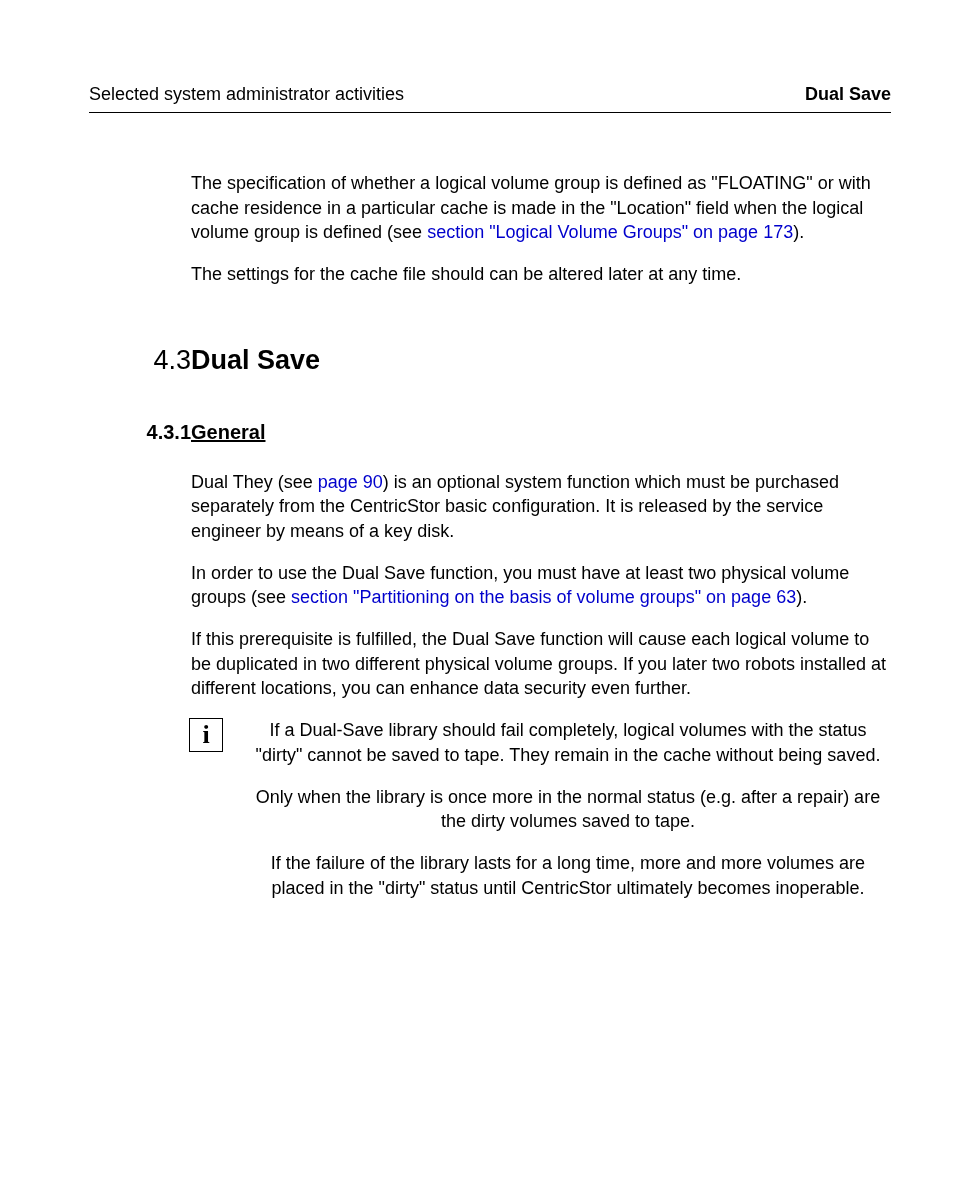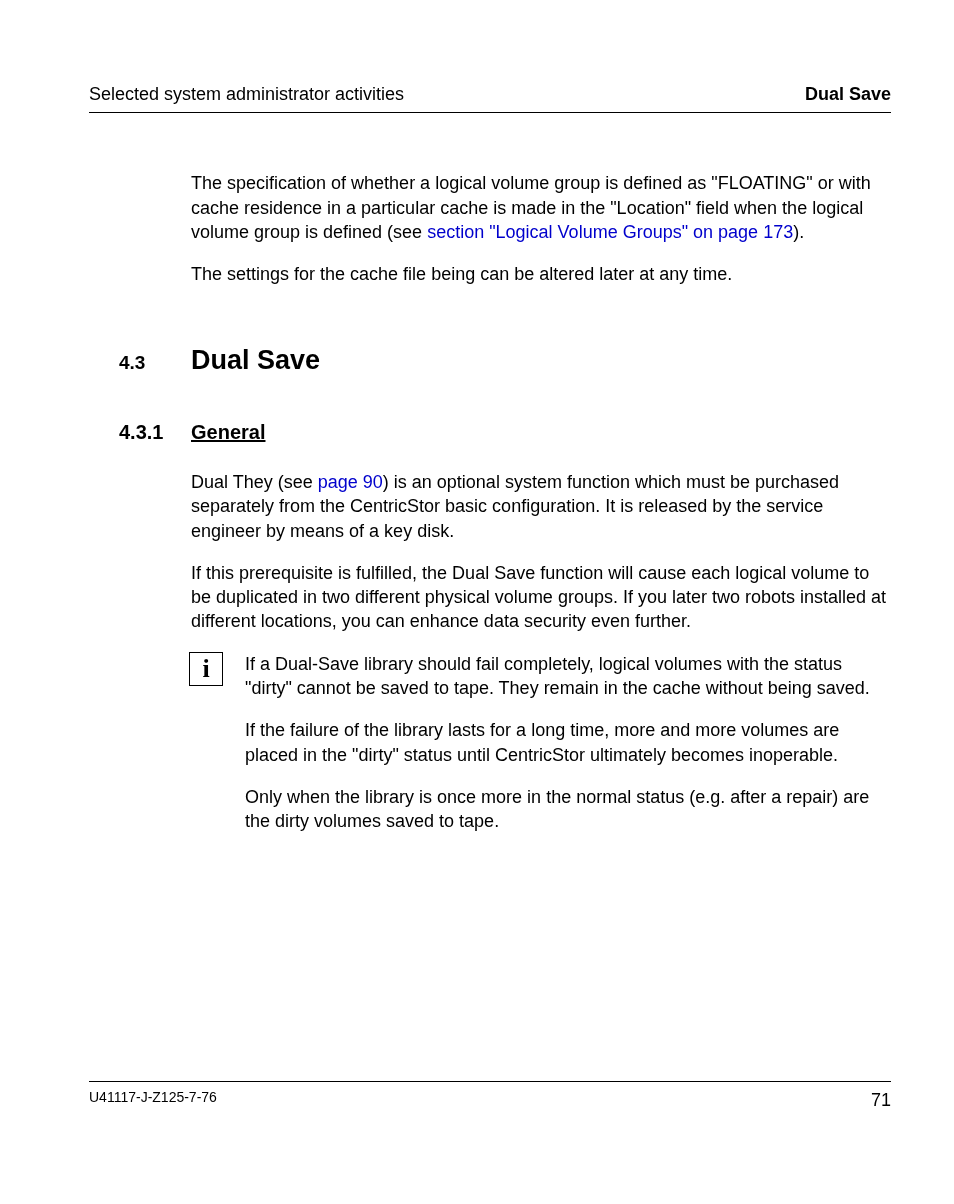--- a/index.html
+++ b/index.html
@@ -49,42 +49,42 @@
   }
   .h2-row {
     display: flex;
     align-items: baseline;
     margin-top: 56px;
     margin-bottom: 40px;
     margin-left: -102px;
   }
   .h2-num {
     width: 102px;
-    font-size: 19px;
-    font-weight: bold;
-    text-align: left;
+    font-size: 27px;
+    font-weight: normal;
+    text-align: right;
     padding-left: 30px;
     box-sizing: border-box;
   }
   .h2-title {
     font-size: 27px;
     font-weight: bold;
   }
   .h3-row {
     display: flex;
     align-items: baseline;
     margin-top: 20px;
     margin-bottom: 24px;
     margin-left: -102px;
   }
   .h3-num {
     width: 102px;
     font-size: 20px;
     font-weight: bold;
-    text-align: left;
+    text-align: right;
     padding-left: 30px;
     box-sizing: border-box;
   }
   .h3-title {
     font-size: 20px;
     font-weight: bold;
     text-decoration: underline;
   }
   .note-block {
     position: relative;
@@ -100,20 +100,21 @@
     border: 1.5px solid #000;
     box-sizing: border-box;
     font-family: Georgia, 'Times New Roman', serif;
     font-weight: bold;
     font-size: 26px;
     line-height: 32px;
     text-align: center;
   }
   .note-para {
     margin: 0 0 18px 0;
+    text-align: center;
   }
   .footer {
     position: absolute;
     left: 76px;
     right: 76px;
     bottom: 56px;
     border-top: 1px solid #000;
     padding-top: 6px;
     display: flex;
     justify-content: space-between;
@@ -132,46 +133,45 @@
     <span class="left">Selected system administrator activities</span>
     <span class="right">Dual Save</span>
   </div>
 
   <div class="content">
 
     <p class="para">
       <span>The specification of whether a logical volume group is defined as "FLOATING" or with cache residence in a particular cache is made in the "Location" field when the logical volume group is defined (see </span><a href="#" class="link">section "Logical Volume Groups" on page 173</a><span>).</span>
     </p>
 
-    <p class="para">The settings for the cache file being can be altered later at any time.</p>
+    <p class="para">The settings for the cache file should can be altered later at any time.</p>
 
     <div class="h2-row">
       <div class="h2-num">4.3</div>
       <div class="h2-title">Dual Save</div>
     </div>
 
     <div class="h3-row">
       <div class="h3-num">4.3.1</div>
       <div class="h3-title">General</div>
     </div>
 
     <p class="para">
       <span>Dual They (see </span><a href="#" class="link">page 90</a><span>) is an optional system function which must be purchased separately from the CentricStor basic configuration. It is released by the service engineer by means of a key disk.</span>
     </p>
 
+    <p class="para">
+      <span>In order to use the Dual Save function, you must have at least two physical volume groups (see </span><a href="#" class="link">section "Partitioning on the basis of volume groups" on page 63</a><span>).</span>
+    </p>
 
     <p class="para">If this prerequisite is fulfilled, the Dual Save function will cause each logical volume to be duplicated in two different physical volume groups. If you later two robots installed at different locations, you can enhance data security even further.</p>
 
     <div class="note-block">
       <div class="note-icon">i</div>
       <p class="note-para">If a Dual-Save library should fail completely, logical volumes with the status "dirty" cannot be saved to tape. They remain in the cache without being saved.</p>
+      <p class="note-para">Only when the library is once more in the normal status (e.g. after a repair) are the dirty volumes saved to tape.</p>
       <p class="note-para">If the failure of the library lasts for a long time, more and more volumes are placed in the "dirty" status until CentricStor ultimately becomes inoperable.</p>
-      <p class="note-para">Only when the library is once more in the normal status (e.g. after a repair) are the dirty volumes saved to tape.</p>
     </div>
 
   </div>
 
-  <div class="footer">
-    <span>U41117-J-Z125-7-76</span>
-    <span class="page-num">71</span>
-  </div>
 
 </div>
 
 </body></html>

